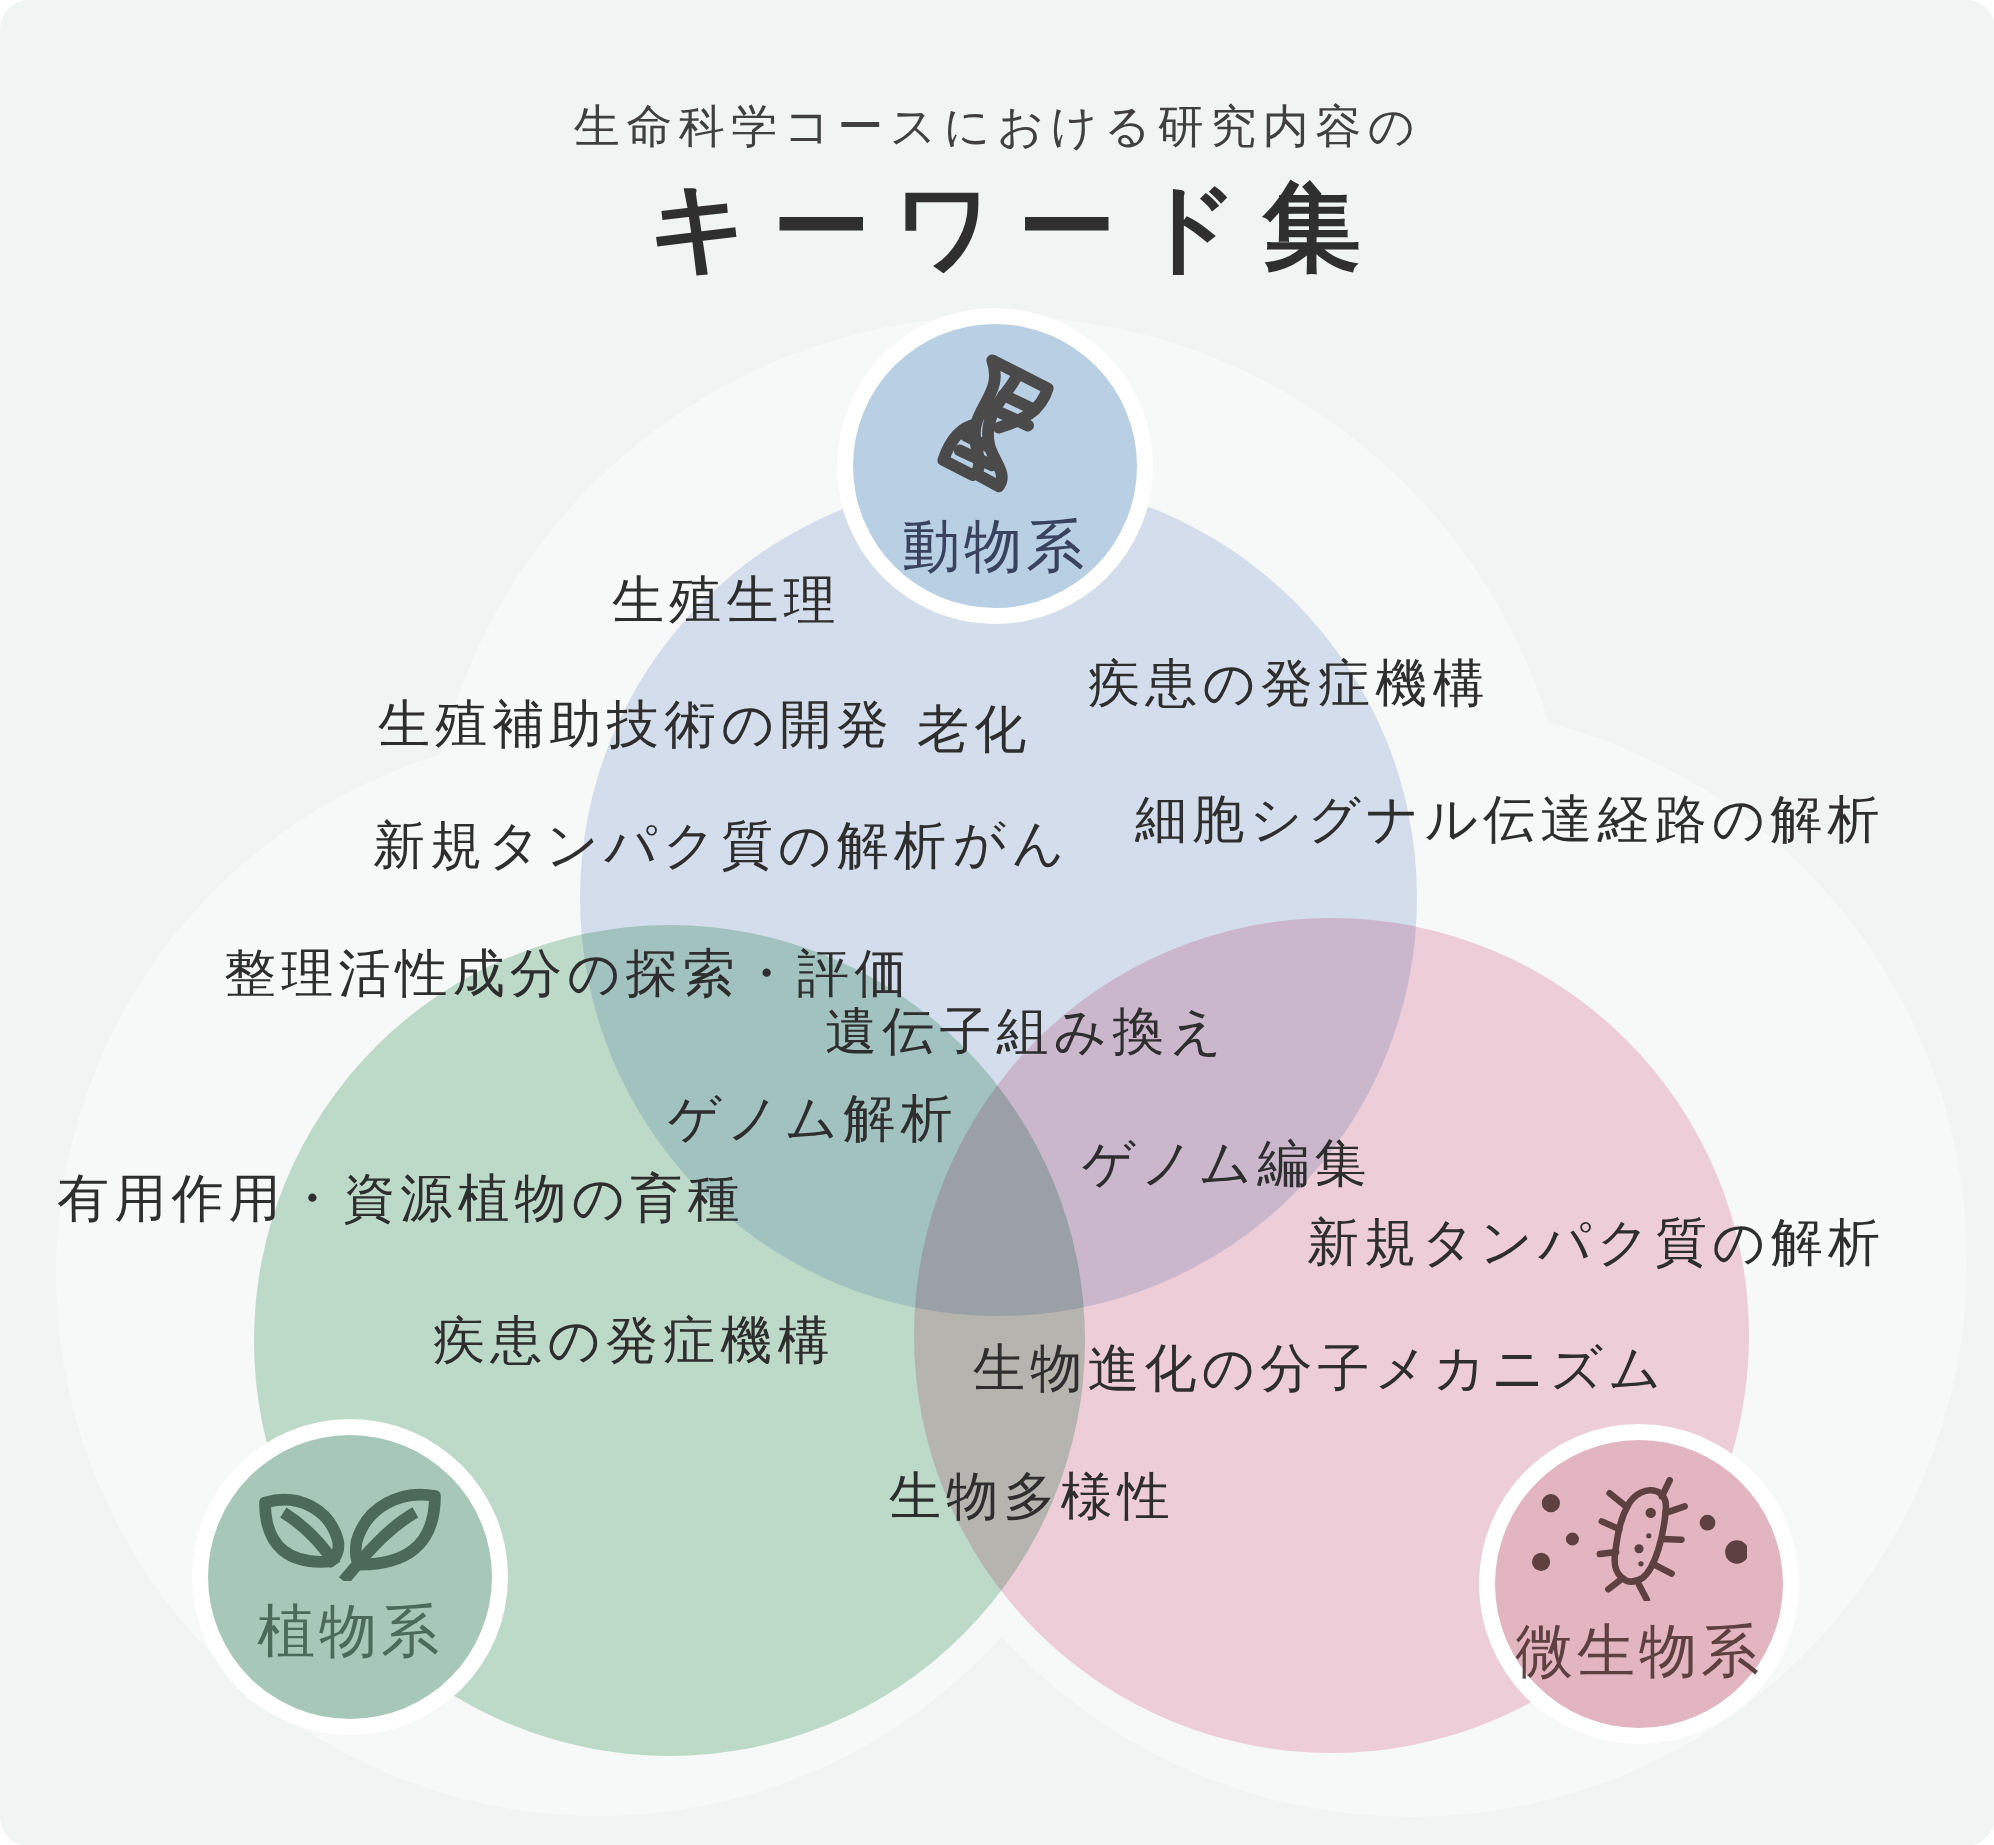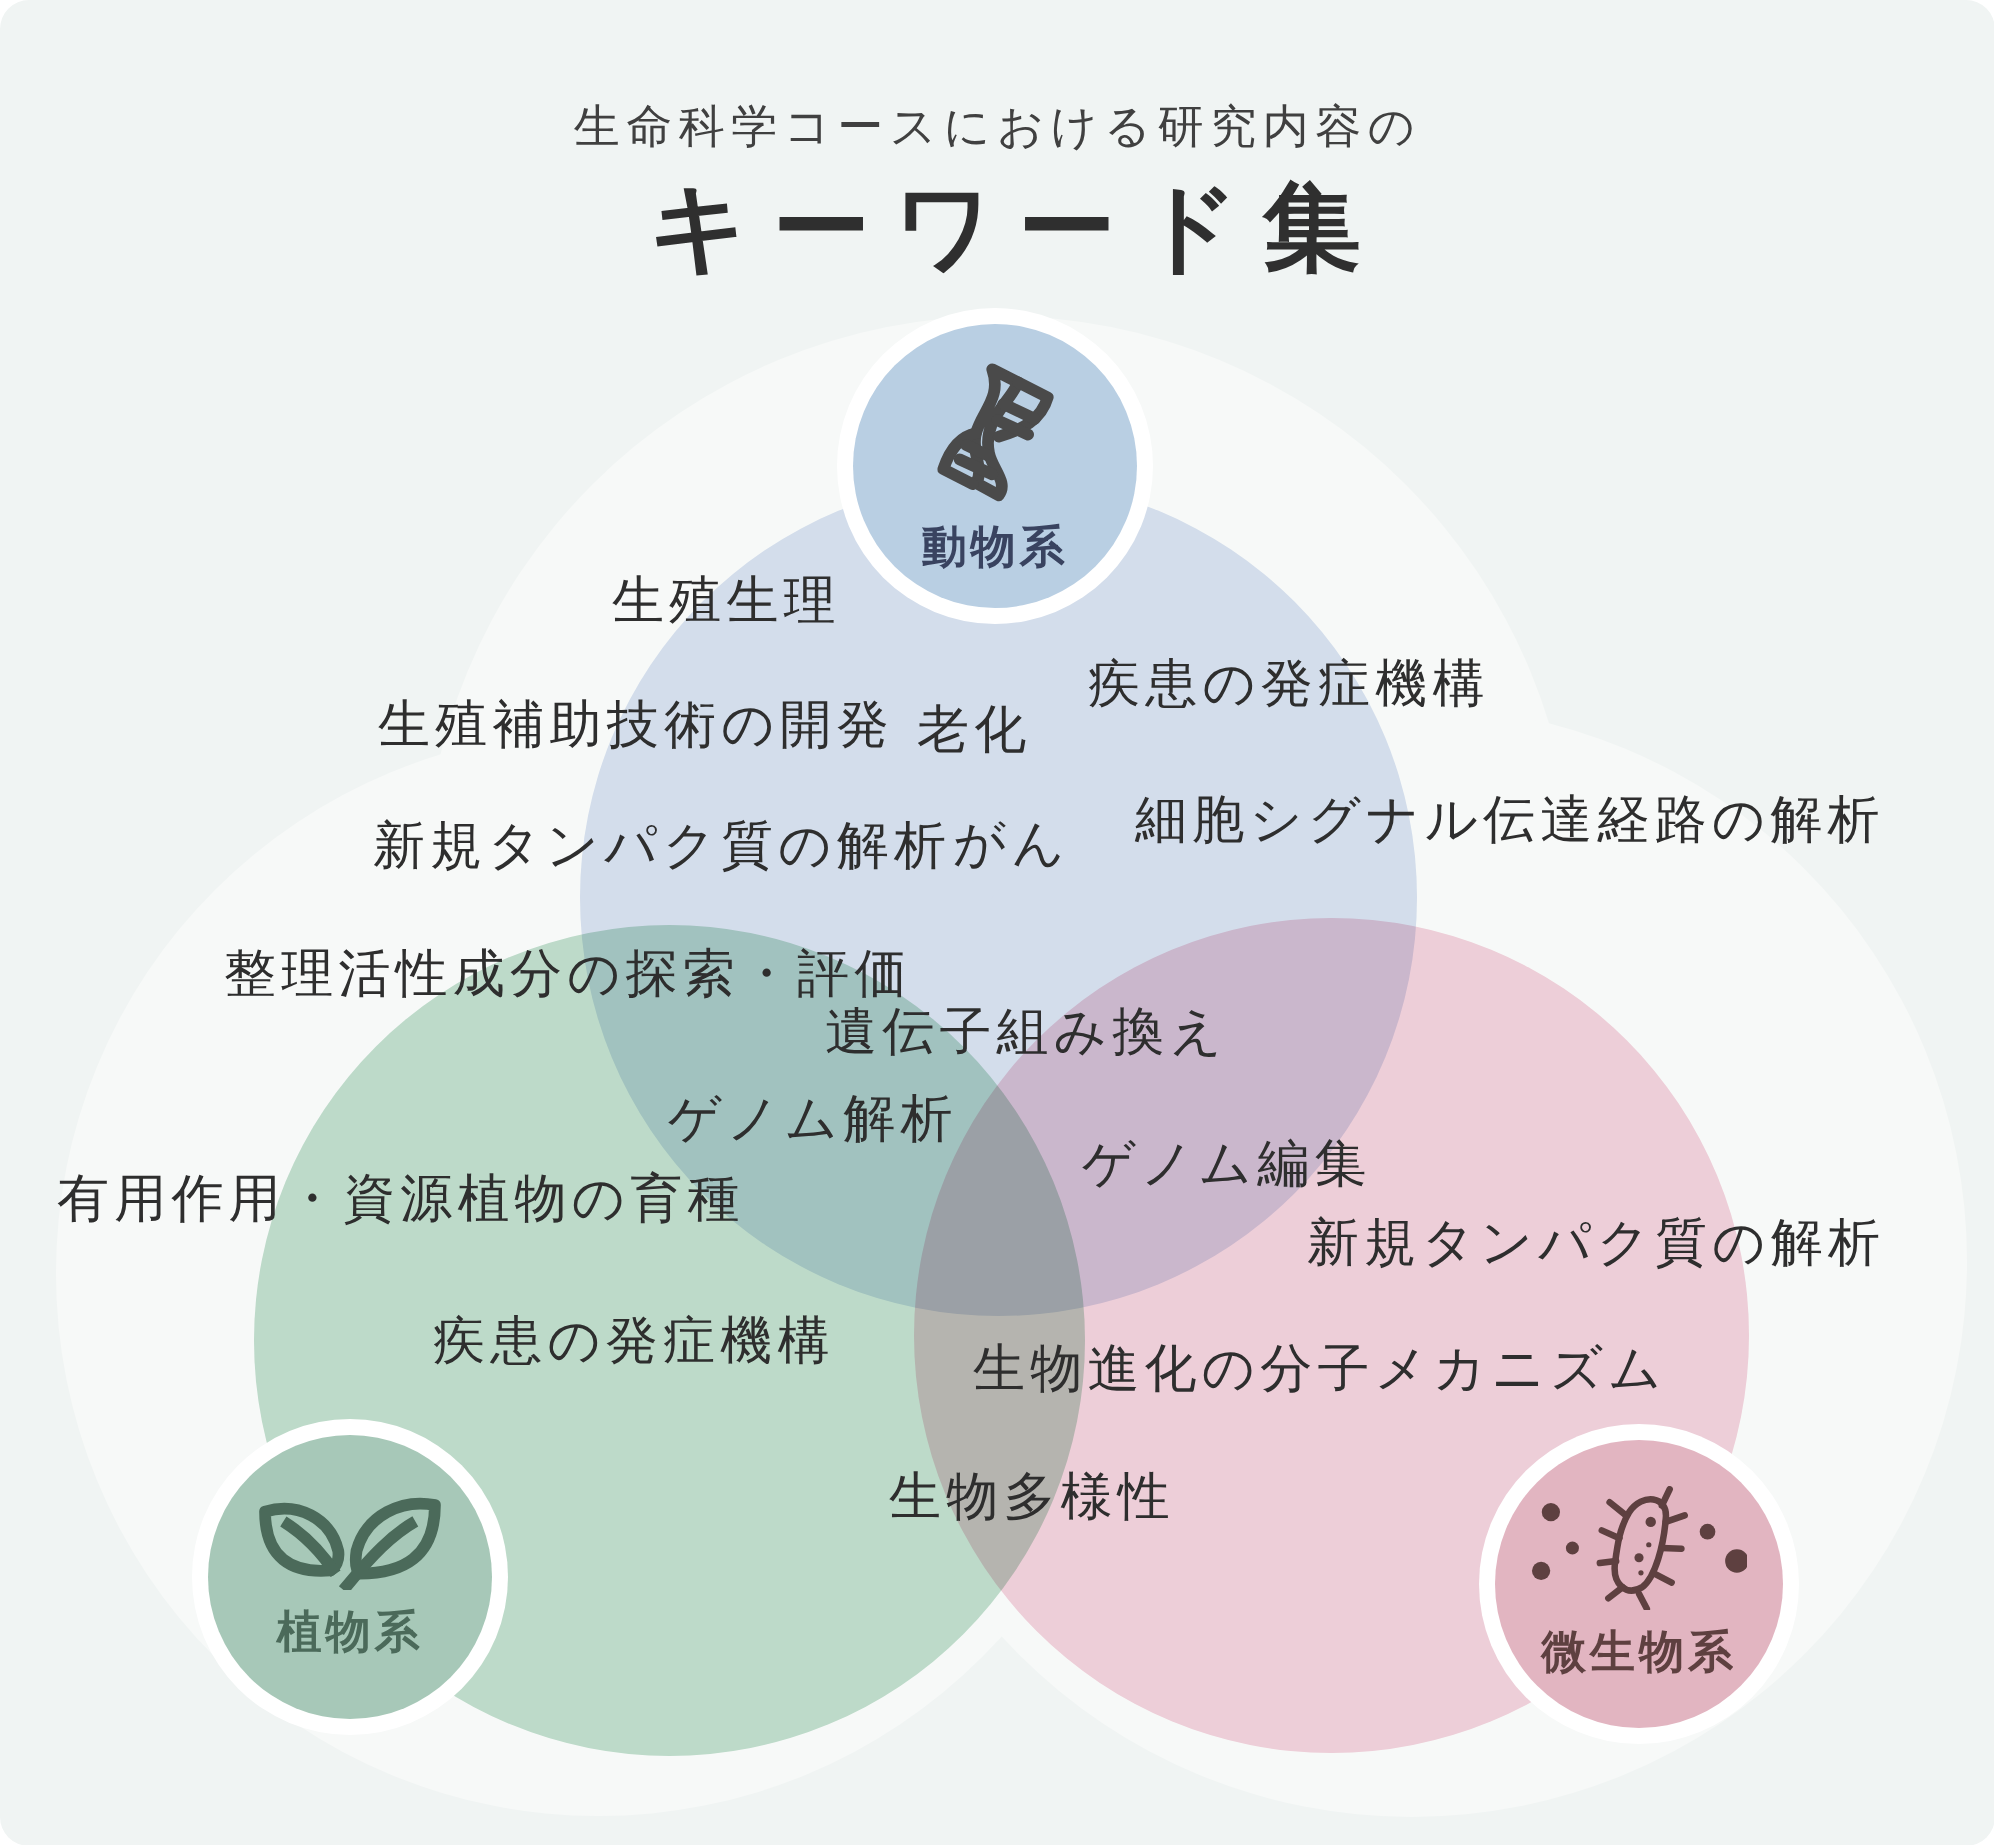--- a/index.html
+++ b/index.html
@@ -9,21 +9,21 @@
             background: #f0f4f3; border-radius: 29px; overflow: hidden; }
   .header { position: absolute; left: 0; right: 0; text-align: center; }
   .subtitle { top: 67px; font-size: 46px; letter-spacing: 6.5px; color: #404040; font-weight: 400; margin-top: 29px; }
   .title { top: 163px; font-size: 98px; letter-spacing: 23.5px; font-weight: 700; color: #2f2f2f; padding-left: 38px; }
   .circle { position: absolute; border-radius: 50%; }
   .halo { background: #f7f9f8; }
   .venn { mix-blend-mode: multiply; }
   .badge { position: absolute; border-radius: 50%; background: #ffffff; box-sizing: border-box; }
   .badge-inner { position: absolute; border-radius: 50%; left: 15.7px; top: 15.7px; right: 15.7px; bottom: 15.7px;
                  display: flex; flex-direction: column; align-items: center; justify-content: center; }
-  .badge-label { font-size: 45px; font-weight: 700; letter-spacing: 3.9px; margin-top: 11.8px; }
+  .badge-label { font-size: 58px; font-weight: 400; letter-spacing: 3.9px; margin-top: 11.8px; }
   .badge svg { display: block; }
   .kw { position: absolute; font-size: 52px; letter-spacing: 5.2px; white-space: nowrap; color: #2e2e2e;
         line-height: 1; transform: translateY(-50%); }
 </style>
 </head>
 <body>
 
 <div class="canvas">
 
   <div class="header subtitle">生命科学コースにおける研究内容の</div>

